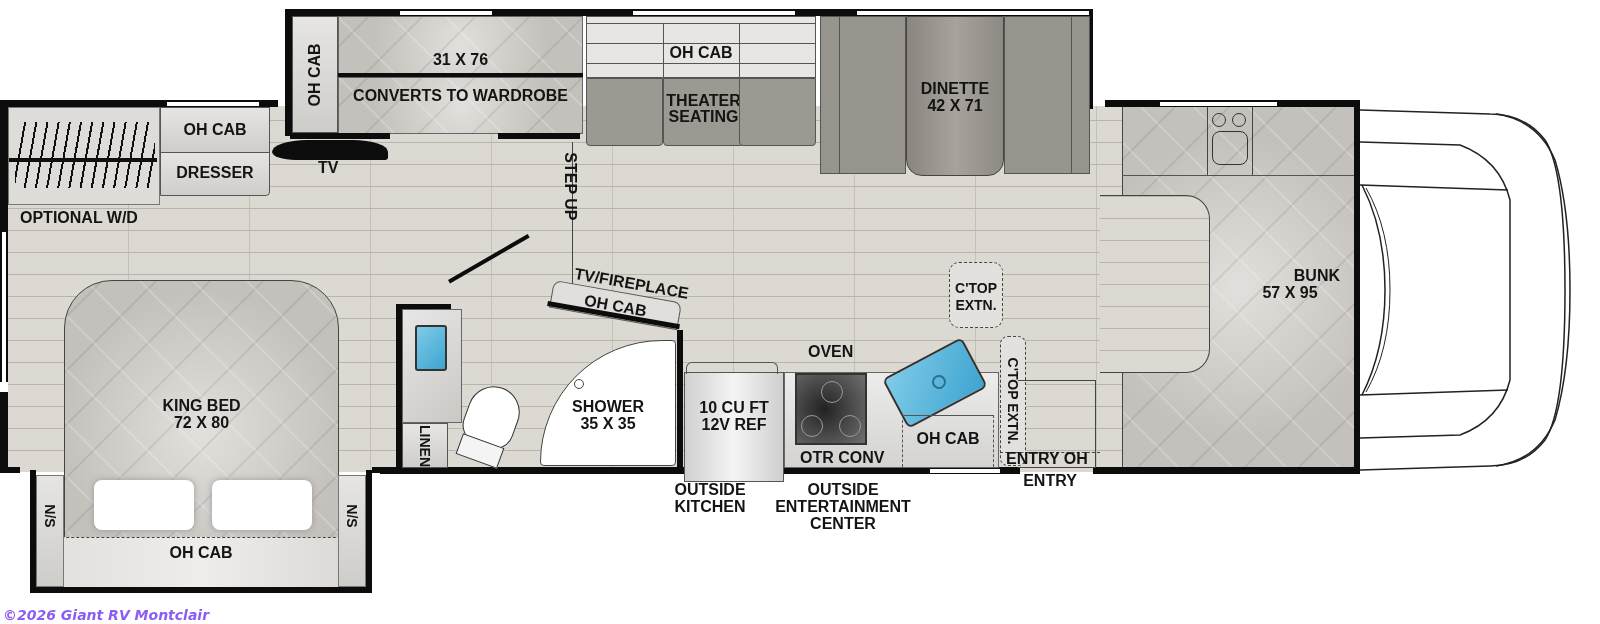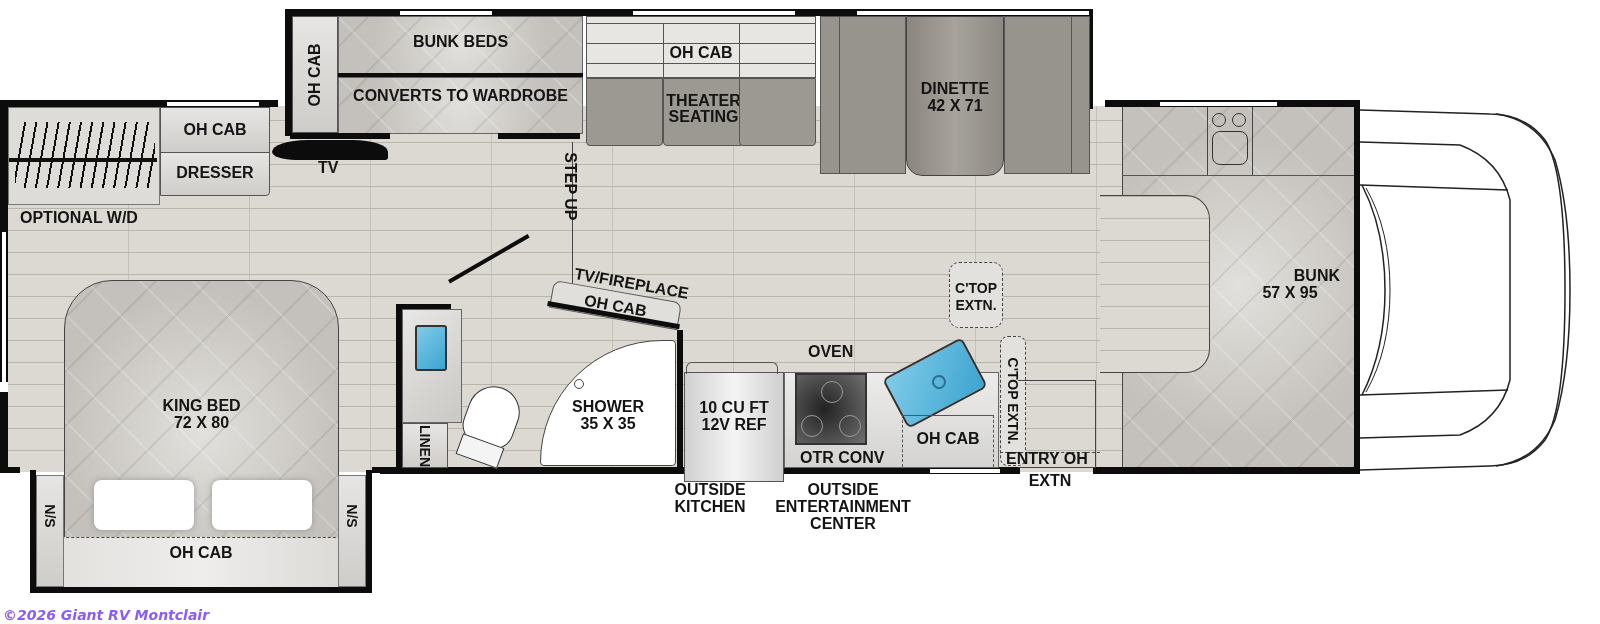--- a/index.html
+++ b/index.html
@@ -50,21 +50,21 @@
 
 <div class="abs wall" style="left:380px;top:467px;width:620px;height:7px;"></div>
 <div class="abs window" style="left:930px;top:469px;width:70px;height:4px;"></div>
 <div class="abs wall" style="left:1093px;top:467px;width:267px;height:7px;"></div>
 <div class="abs wall" style="left:1000px;top:467px;width:20px;height:7px;"></div>
 
 <div class="abs cab" style="left:292px;top:16px;width:46px;height:117px;">
   <div class="lbl" style="left:50%;top:50%;transform:translate(-50%,-50%) rotate(-90deg);">OH CAB</div>
 </div>
 <div class="abs quilt" style="left:338px;top:16px;width:245px;height:58px;border:1px solid #666;">
-  <div class="lbl" style="left:0;right:0;top:17px;">BUNK BEDS</div>
+  <div class="lbl" style="left:0;right:0;top:35px;">31 X 76</div>
 </div>
 <div class="abs wall" style="left:338px;top:73px;width:245px;height:4px;"></div>
 <div class="abs quilt" style="left:338px;top:77px;width:245px;height:57px;border:1px solid #666;">
   <div class="lbl" style="left:0;right:0;top:10px;">CONVERTS TO WARDROBE</div>
 </div>
 <div class="abs wall" style="left:290px;top:133px;width:100px;height:6px;"></div>
 <div class="abs wall" style="left:498px;top:133px;width:82px;height:6px;"></div>
 
 <div class="abs" style="left:272px;top:140px;width:116px;height:20px;background:#0c0c0c;border-radius:60px 60px 8px 40px / 20px 20px 4px 14px;"></div>
 <div class="lbl" style="left:318px;top:160px;">TV</div>
@@ -211,15 +211,15 @@
   <path d="M0 85 L148 90 M0 295 L148 290" fill="none" stroke="#222" stroke-width="1.5"></path>
   <path d="M2 85 Q25 130 25 190 Q25 250 2 295" fill="none" stroke="#222" stroke-width="1.5"></path>
   <path d="M6 88 Q30 130 30 190 Q30 250 6 292" fill="none" stroke="#222" stroke-width="1"></path>
 </svg>
 
 <div class="lbl" style="left:665px;top:482px;width:90px;">OUTSIDE</div>
 <div class="lbl" style="left:665px;top:499px;width:90px;">KITCHEN</div>
 <div class="lbl" style="left:768px;top:482px;width:150px;">OUTSIDE</div>
 <div class="lbl" style="left:768px;top:499px;width:150px;">ENTERTAINMENT</div>
 <div class="lbl" style="left:768px;top:516px;width:150px;">CENTER</div>
-<div class="lbl" style="left:1010px;top:473px;width:80px;">EXTN</div>
+<div class="lbl" style="left:1010px;top:473px;width:80px;">ENTRY</div>
 
 <div class="abs" style="left:3px;top:559px;font-family:'DejaVu Sans',sans-serif;font-weight:bold;font-style:italic;font-size:14px;color:#8b5cf6;margin-top:48px;">©2026 Giant RV Montclair</div>
 
 </body></html>

